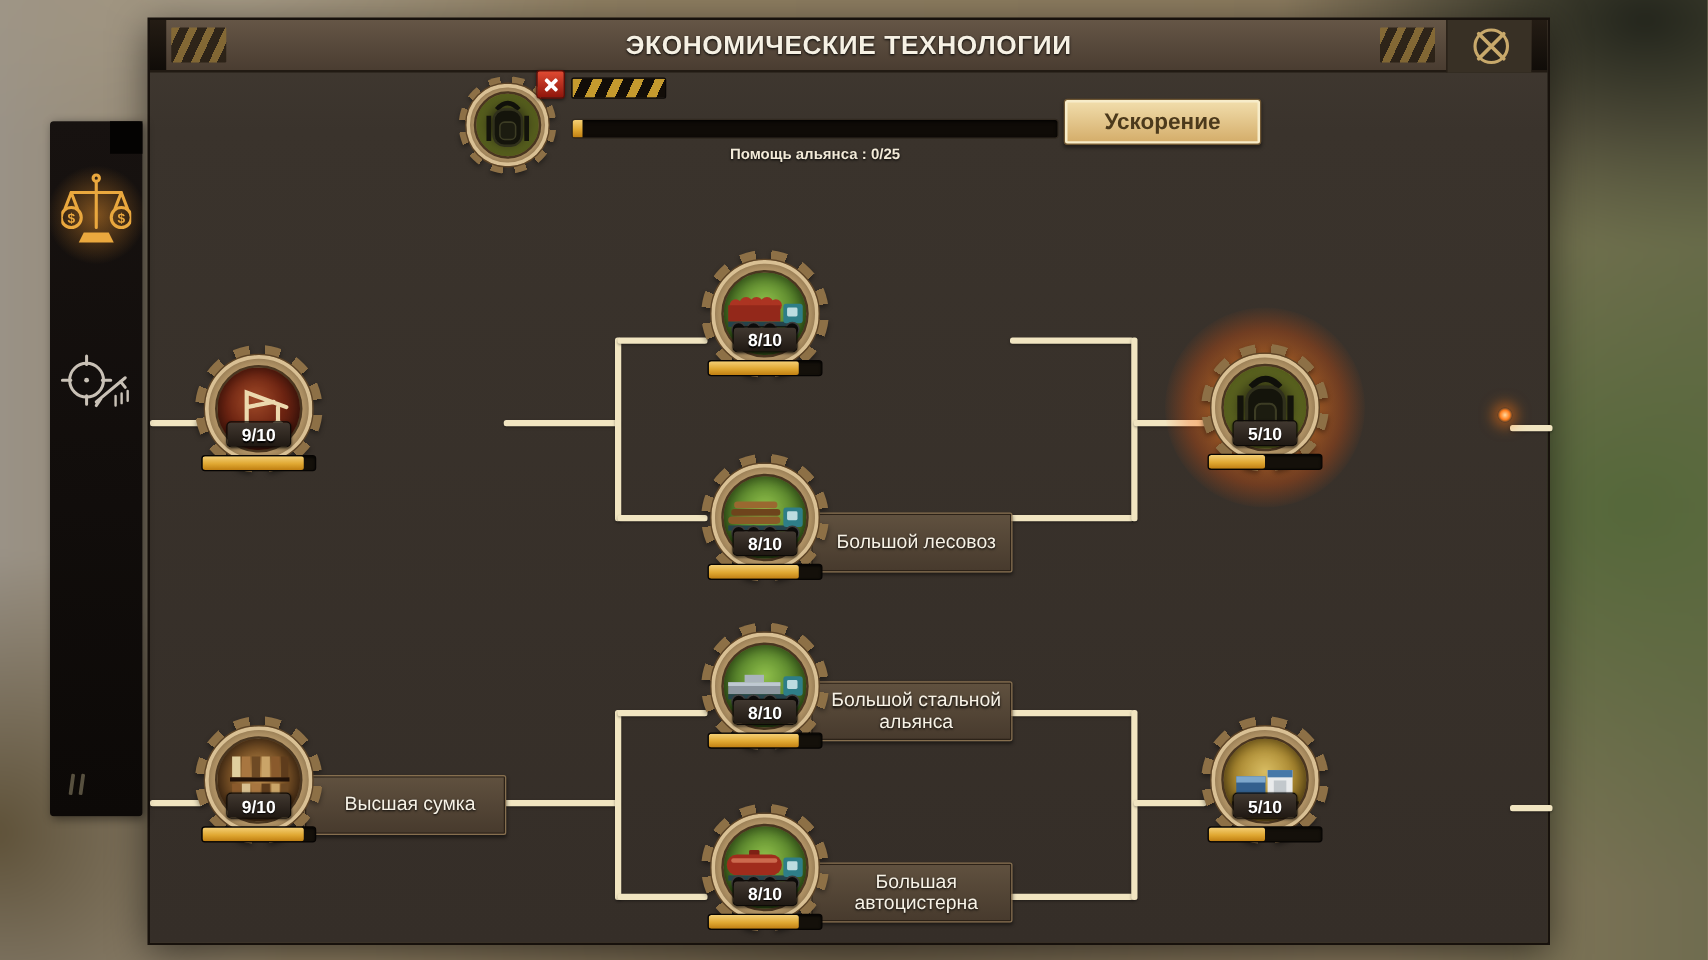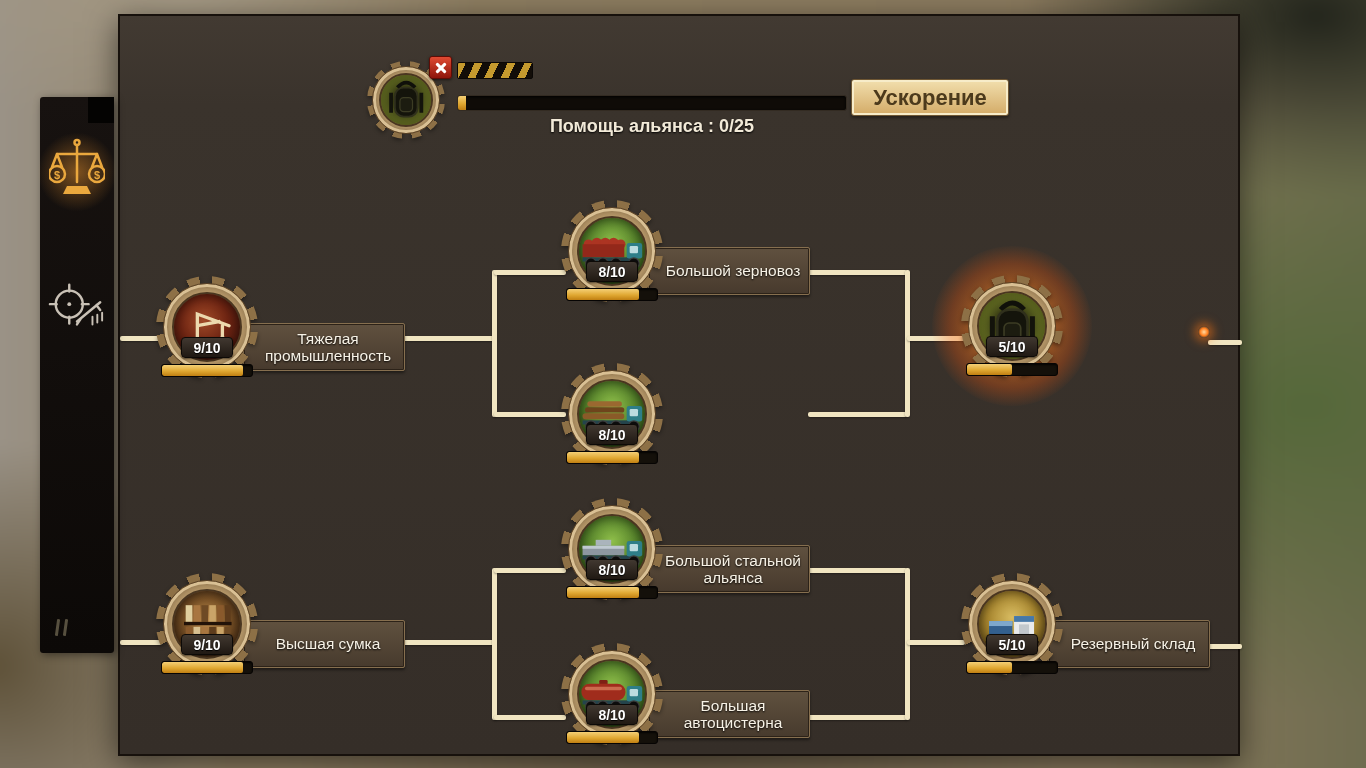--- a/index.html
+++ b/index.html
@@ -60,25 +60,25 @@
   .hazard { position:absolute; left:337px; top:46px; width:76px; height:17px;
     background:repeating-linear-gradient(115deg,#c59a2e 0 7px,#120d08 7px 15px);
     border:1px solid #0a0705; border-radius:2px; }
   .timer { position:absolute; left:337px; top:55px; width:390px; text-align:center;
     color:#fff; font-size:19px; font-weight:bold; text-shadow:0 1px 2px #000; }
   .res-bar { position:absolute; left:337px; top:79px; width:390px; height:16px;
     background:#0f0b07; border:1px solid #332b22; border-radius:3px; overflow:hidden;
     box-shadow:inset 0 1px 3px #000; }
   .res-bar .fill { display:block; height:100%; background:linear-gradient(180deg,#f4cf75,#e0a832 55%,#c07f12); }
   .alliance { position:absolute; left:307px; top:100px; width:450px; text-align:center;
-    color:#f2ead8; font-size:18px; font-weight:bold; text-shadow:0 1px 2px #000; }
+    color:#f2ead8; font-size:12px; font-weight:bold; text-shadow:0 1px 2px #000; }
   .speedup { position:absolute; left:731px; top:63px; width:158px; height:37px; cursor:pointer;
     background:linear-gradient(180deg,#f2dfae,#d3ab67); border:1px solid #6e5633; border-radius:3px;
     box-shadow:inset 0 0 0 2px #f7ecc9, 0 2px 3px rgba(0,0,0,.4);
-    color:#4c3a1c; font-size:22px; font-weight:bold; font-family:inherit;
+    color:#4c3a1c; font-size:18px; font-weight:bold; font-family:inherit;
     display:flex; align-items:center; justify-content:center; }
 
   
   .tree { position:absolute; inset:42px 0 0 0; }
   .seg { position:absolute; height:5px; background:#f1e5c1; border-radius:2px; box-shadow:0 1px 2px rgba(0,0,0,.35); z-index:1; }
   .seg.v { width:5px; }
 
   .node { position:absolute; width:104px; height:112px; z-index:2; cursor:pointer; }
   .node-glow { position:absolute; inset:-28px -28px -20px -28px; border-radius:50%; z-index:0;
     background:radial-gradient(circle, rgba(255,130,30,.55) 28%, rgba(255,90,10,.28) 55%, rgba(255,90,10,0) 72%); }
@@ -152,20 +152,34 @@
     </span>
   </div>
   <div class="sb-marks">
       <i></i>
       <i></i>
     </div>
 </div>
 
 <div class="panel">
 
+  <div class="hdr">
+    <div class="hdr-cap l"></div>
+    <div class="hdr-cap r"></div>
+    <div class="hdr-stripe l"></div>
+    <div class="hdr-stripe r"></div>
+    <div class="close-back"></div>
+    <div class="title">ЭКОНОМИЧЕСКИЕ ТЕХНОЛОГИИ</div>
+    <div class="close-btn">
+      <svg width="36" height="36" viewBox="0 0 36 36" fill="none" stroke="#c8a96b" stroke-linecap="round">
+        <circle cx="18" cy="18" r="13" stroke-width="2.5" fill="rgba(0,0,0,.18)"></circle>
+        <path d="M8 8 L28 28 M28 8 L8 28" stroke-width="3"></path>
+      </svg>
+    </div>
+  </div>
 
   <div class="res-gear">
     <div class="gear">
       <div class="teeth"></div>
         <div class="rim"></div>
       <div class="art art-olive">
         <svg viewBox="0 0 40 40">
           <path d="M13 10 q7 -8 14 0" fill="none" stroke="#10100a" stroke-width="3"></path>
           <path d="M8 14 v16 M32 14 v16" stroke="#13130b" stroke-width="3"></path>
           <rect x="11" y="10" width="18" height="23" rx="7" fill="#14140b" stroke="#30301c" stroke-width="1.5"></rect>
@@ -200,44 +214,38 @@
     <i class="seg v" style="left:372px;top:510px;height:152px"></i>
     <i class="seg" style="left:374px;top:510px;width:72px"></i>
     <i class="seg" style="left:374px;top:657px;width:72px"></i>
     <i class="seg" style="left:688px;top:510px;width:99px"></i>
     <i class="seg" style="left:688px;top:657px;width:99px"></i>
     <i class="seg v" style="left:785px;top:510px;height:152px"></i>
     <i class="seg" style="left:787px;top:582px;width:58px"></i>
     <i class="seg" style="left:1088px;top:586px;width:34px"></i>
 
     <div class="node" style="left:35px;top:217px">
-      <div class="plaque">
-          <span>Тяжелая промышленность</span>
-        </div>
       <div class="gear">
         <div class="teeth"></div>
           <div class="rim"></div>
         <div class="art art-crane">
           <svg viewBox="0 0 40 40" fill="none" stroke="#ecd9ae" stroke-width="2" stroke-linecap="round">
             <path d="M14 36 V12 L33 19 M14 19 l13 -2.5 M29 19 v7"></path>
             <circle cx="29" cy="28.5" r="2.2"></circle>
             <path d="M8 36 h14" stroke-width="3"></path>
           </svg>
         </div>
       </div>
       <div class="lvl">9/10</div>
       <div class="pbar">
           <i class="fill" style="width: 90%;"></i>
         </div>
     </div>
 
     <div class="node" style="left:440px;top:141px">
-      <div class="plaque">
-          <span>Большой зерновоз</span>
-        </div>
       <div class="gear">
         <div class="teeth"></div>
           <div class="rim"></div>
         <div class="art art-green">
           <svg viewBox="0 0 56 40">
             <circle cx="8" cy="14" r="4" fill="#ac3422"></circle>
               <circle cx="15" cy="13" r="4.5" fill="#ac3422"></circle>
             <circle cx="22" cy="13" r="4.5" fill="#ac3422"></circle>
               <circle cx="29" cy="13" r="4.5" fill="#ac3422"></circle>
             <circle cx="35" cy="14" r="4" fill="#ac3422"></circle>
@@ -252,20 +260,23 @@
           </svg>
         </div>
       </div>
       <div class="lvl">8/10</div>
       <div class="pbar">
           <i class="fill" style="width: 80%;"></i>
         </div>
     </div>
 
     <div class="node" style="left:440px;top:304px">
+      <div class="plaque">
+          <span>Большой лесовоз</span>
+        </div>
       <div class="gear">
         <div class="teeth"></div>
           <div class="rim"></div>
         <div class="art art-green">
           <svg viewBox="0 0 56 40">
             <rect x="7" y="9" width="29" height="4.5" rx="2.2" fill="#9a6830"></rect>
             <rect x="5" y="14" width="33" height="4.5" rx="2.2" fill="#6e441c"></rect>
             <rect x="3" y="19" width="35" height="5" rx="2.4" fill="#8a5a28"></rect>
             <rect x="3" y="25" width="42" height="3.5" fill="#24444c"></rect>
             <rect x="40" y="13" width="13" height="13" rx="2" fill="#2e7e88"></rect>
@@ -386,23 +397,20 @@
           </svg>
         </div>
       </div>
       <div class="lvl">8/10</div>
       <div class="pbar">
           <i class="fill" style="width: 80%;"></i>
         </div>
     </div>
 
     <div class="node" style="left:840px;top:514px">
-      <div class="plaque">
-          <span>Резервный склад</span>
-        </div>
       <div class="gear">
         <div class="teeth"></div>
           <div class="rim"></div>
         <div class="art art-boxes">
           <svg viewBox="0 0 40 40">
             <rect x="6" y="18" width="14" height="12" fill="#33608e"></rect>
             <rect x="6" y="18" width="14" height="3" fill="#7ea8cc"></rect>
             <rect x="21" y="15" width="12" height="15" fill="#e9ebec"></rect>
             <rect x="21" y="15" width="12" height="3.5" fill="#4678a8"></rect>
             <rect x="24" y="20" width="6" height="10" fill="#c2c8cc"></rect>

